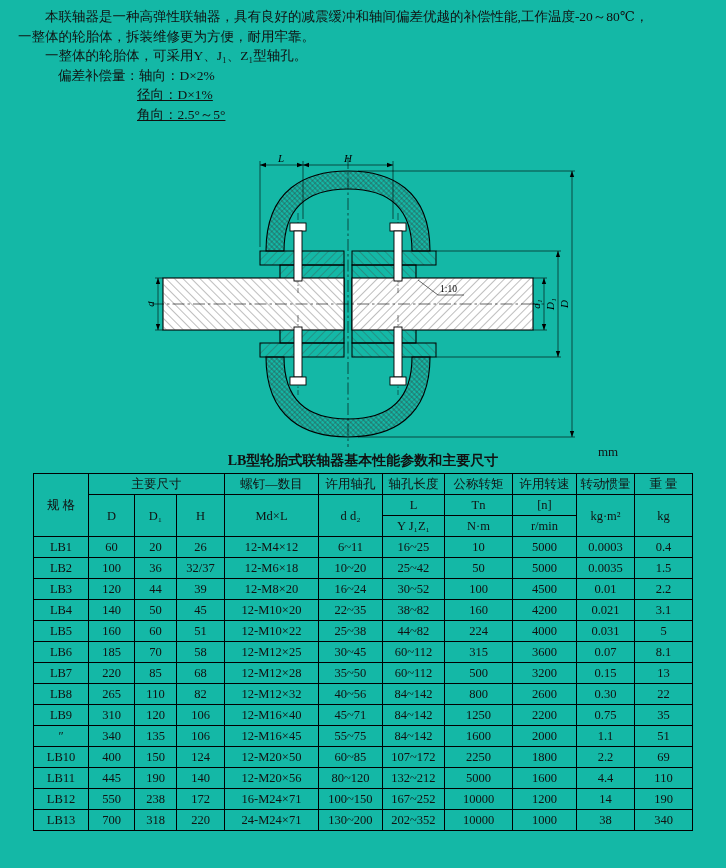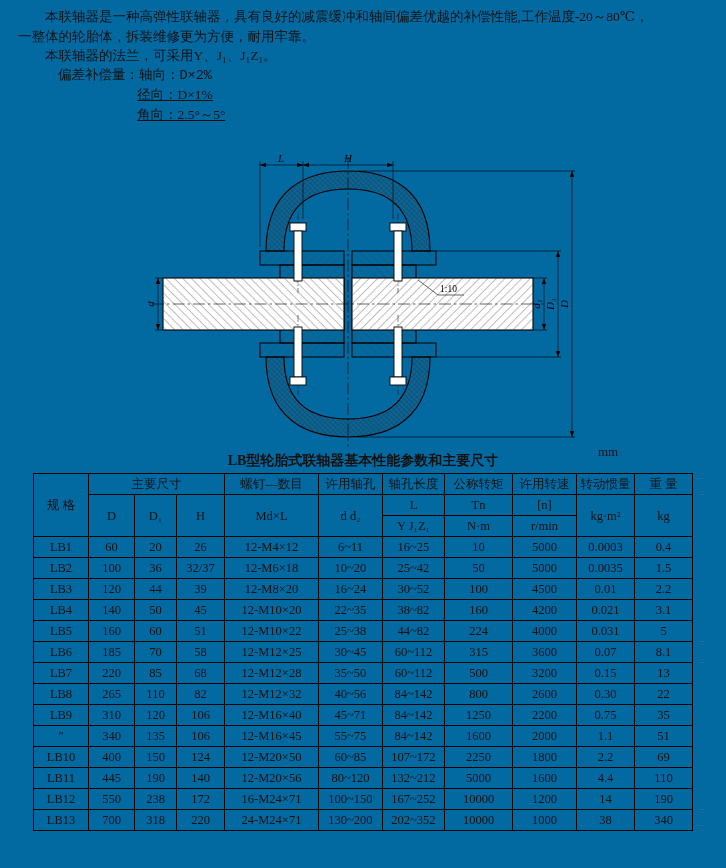--- a/index.html
+++ b/index.html
@@ -1,26 +1,26 @@
 <!DOCTYPE html>
 <html><head>
 <meta charset="utf-8">
 <style>
   html,body{margin:0;padding:0;background:#e8e8e8;}
   .page{
     position:relative;width:726px;height:868px;margin:0 auto;
-    background:#0369a1;color:#111;
+    background:#14b8a6;color:#111;
     font-family:"Liberation Serif","DejaVu Serif",serif;
     overflow:hidden;
   }
   
   .intro{position:absolute;top:7px;left:18px;width:694px;font-size:13.5px;line-height:19.5px;}
   .intro div{white-space:nowrap;}
   .ind2{text-indent:2em;}
-  .pad-a{padding-left:40px;font-family:Liberation Mono, monospace;}
+  .pad-a{padding-left:40px;}
   .pad-b{padding-left:119px;text-decoration:underline;}
   
   .drawing-wrap{position:absolute;top:151px;left:148px;width:440px;height:300px;}
   svg{display:block;}
   .dim-label{font-family:"Liberation Serif","DejaVu Serif",serif;font-style:italic;font-size:11px;fill:#000;}
   .taper-label{font-family:"Liberation Serif","DejaVu Serif",serif;font-size:9.5px;fill:#000;}
   
   .tbl-title{position:absolute;top:452px;left:0;width:726px;text-align:center;font-size:14px;font-weight:bold;}
   .tbl-unit{position:absolute;top:444px;left:598px;font-size:13px;font-weight:normal;}
   
@@ -39,21 +39,21 @@
   .note{position:absolute;top:841px;left:33px;font-size:13px;}
 </style>
 </head>
 <body>
 
 <div class="page">
 
   <div class="intro">
     <div class="ind2">本联轴器是一种高弹性联轴器，具有良好的减震缓冲和轴间偏差优越的补偿性能,工作温度-20～80℃，</div>
     <div>一整体的轮胎体，拆装维修更为方便，耐用牢靠。</div>
-    <div class="ind2">本联轴器的法兰，可采用Y、J₁、J₁Z₁。</div>
+    <div class="ind2">一整体的轮胎体，可采用Y、J₁、Z₁型轴孔。</div>
     <div class="pad-a">偏差补偿量：轴向：D×2%</div>
     <div class="pad-b">径向：D×1%</div>
     <div class="pad-b">角向：2.5°～5°</div>
   </div>
 
   <div class="drawing-wrap">
     <svg width="440" height="300" viewBox="0 0 440 300">
       <defs>
         <pattern id="hA" width="6" height="6" patternUnits="userSpaceOnUse" patternTransform="rotate(45)">
           <line x1="0" y1="0" x2="0" y2="6" stroke="#444" stroke-width="0.7"></line>

